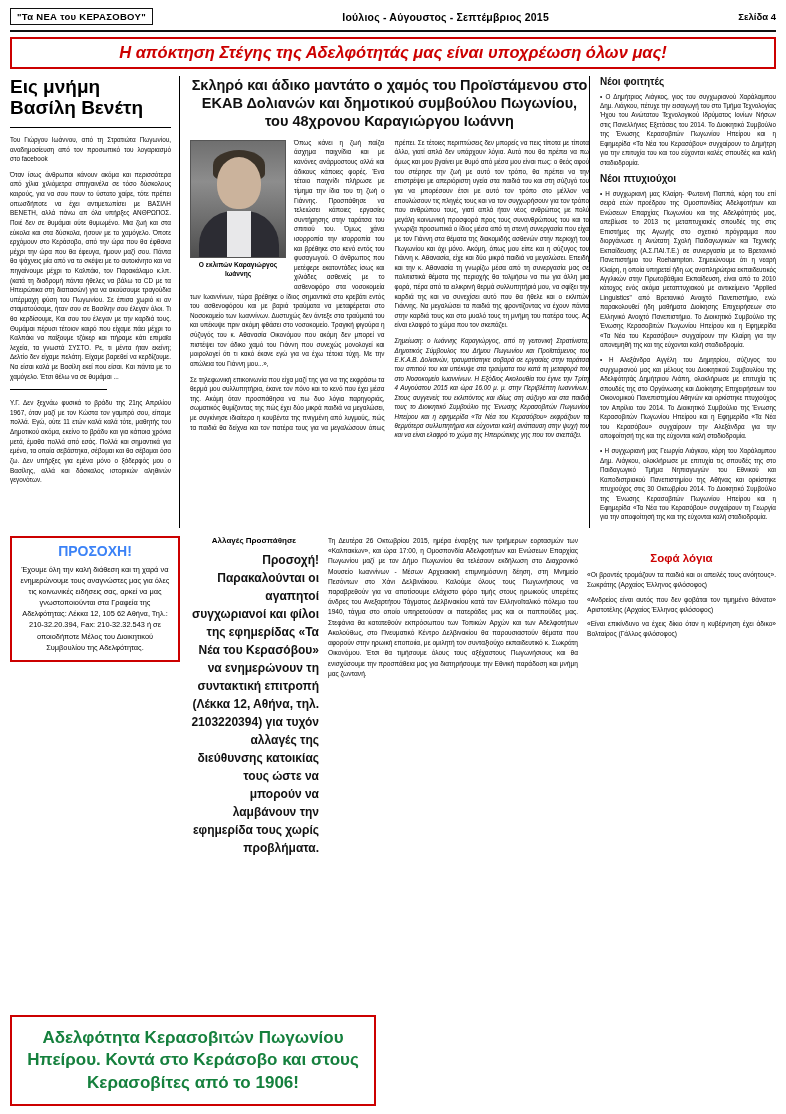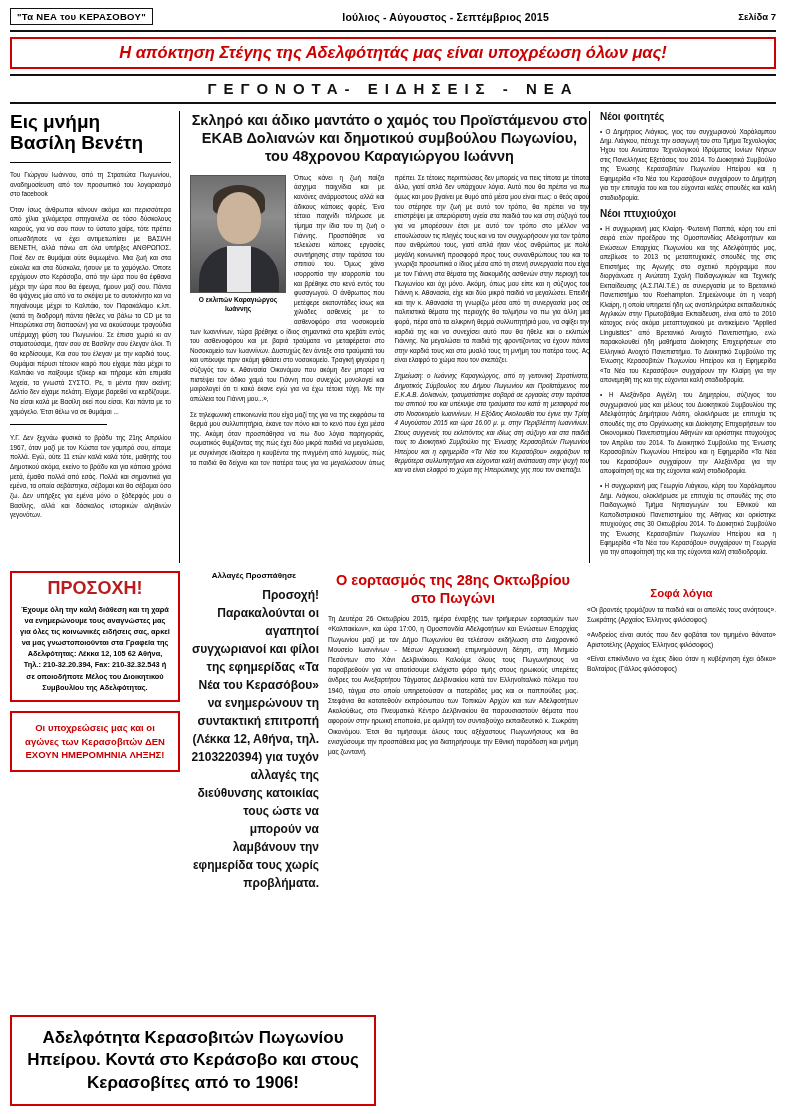--- a/index.html
+++ b/index.html
@@ -150,25 +150,25 @@
     display: grid;
     grid-template-columns: 170px 130px 250px 1fr;
     gap: 9px;
     align-items: start;
   }
   .box-red {
     border: 2px solid #c00;
     padding: 5px 7px 7px 7px;
   }
   .box-red .t {
-    color: #b91c1c; font-weight: bold; font-size: 18px; text-align: center;
+    color: #3b82f6; font-weight: bold; font-size: 14px; text-align: center;
     margin-bottom: 5px;
   }
   .box-red .c {
-    font-size: 7.4px; font-weight: bold; text-align: center; line-height: 1.5;
+    font-size: 7.4px; font-weight: normal; text-align: center; line-height: 1.5;
   }
   .box-red2 {
     border: 2px solid #c00;
     margin-top: 9px;
     padding: 8px 8px;
     color: #c00; font-weight: bold; font-size: 9.5px; text-align: center; line-height: 1.45;
   }
   .addr-title { font-size: 8px; font-weight: bold; text-align: center; margin-bottom: 6px; }
   .addr-body { font-size: 12px; font-weight: bold; text-align: right; line-height: 1.5; color:#111; }
 
@@ -185,43 +185,42 @@
   
   .bottom {
     position: absolute;
     left: 10px; right: 10px; bottom: 8px;
     display: grid;
     grid-template-columns: 366px 1fr;
     gap: 10px;
   }
   .bb {
     border: 2px solid #c00;
-    color: #000000;
+    color: #15803d;
     text-align: center;
     font-weight: bold;
     padding: 10px 8px;
     line-height: 1.32;
   }
   .bb.left { font-size: 17px; }
   .bb.right { font-size: 14px; }
 </style>
 </head>
 <body>
 
 <div class="page">
 
   <div class="masthead">
     <div class="mast-left">"Τα ΝΕΑ του ΚΕΡΑΣΟΒΟΥ"</div>
     <div class="mast-center">Ιούλιος - Αύγουστος - Σεπτέμβριος 2015</div>
-    <div class="mast-right">Σελίδα 7</div>
+    <div class="mast-right">Σελίδα 4</div>
   </div>
 
   <div class="red-banner">Η απόκτηση Στέγης της Αδελφότητάς μας είναι υποχρέωση όλων μας!</div>
 
-  <div class="section-bar">ΓΕΓΟΝΟΤΑ- ΕΙΔΗΣΕΙΣ - ΝΕΑ</div>
 
   <div class="cols">
 
     <div class="col col-left">
       <h2 class="left-title">Εις μνήμη Βασίλη Βενέτη</h2>
       <hr class="hr-thin">
       <p class="body">Του Γιώργου Ιωάννου, από τη Στρατιώτα Πωγωνίου, αναδημοσίευση από τον προσωπικό του λογαριασμό στο facebook</p>
       <p class="body">Όταν ίσως άνθρωποι κάνουν ακόμα και περισσότερα από χίλια χιλιόμετρα σπηγαινέλα σε τόσο δύσκολους καιρούς, για να σου πουν το ύστατο χαίρε, τότε πρέπει οπωσδήποτε να έχει αντιμετωπίσει με ΒΑΣΙΛΗ ΒΕΝΕΤΗ, αλλά πάνω απ όλα υπήρξες ΑΝΘΡΩΠΟΣ. Ποιέ δεν σε θυμάμαι ούτε θυμωμένο. Μια ζωή και στα εύκολα και στα δύσκολα, ήσουν με το χαμόγελο. Όποτε ερχόμουν στο Κεράσοβο, από την ώρα που θα έφθανα μέχρι την ώρα που θα έφευγα, ήμουν μαζί σου. Πάντα θα ψάχνεις μία από να το σκέψει με το αυτοκίνητο και να πηγαίνουμε μέχρι το Καλπάκι, τον Παρακάλαμο κ.λπ. (κατά τη διαδρομή πάντα ήθελες να βάλω τα CD με τα Ηπειρώτικα στη διαπασών) για να ακούσουμε τραγούδια υπέρμαχη φύση του Πωγωνίου. Σε έπισα χωριό κι αν σταματούσαμε, ήταν σου σε Βασίλην σου έλεγαν όλοι. Τι θα κερδίσουμε, Και σου του έλεγαν με την καρδιά τους. Θυμάμαι πέρυσι τέτοιον καιρό που είχαμε πάει μέχρι το Καλπάκι να παίξουμε τζόκερ και πήραμε κάτι επιμαϊα λεχεία, τα γνωστά ΣΥΣΤΟ. Ρε, τι μέντα ήταν εκείνη; Δελτίο δεν είχαμε πελάτη. Είχαμε βαρεθεί να κερδίζουμε. Να είσαι καλά με Βασίλη εκεί που είσαι. Και πάντα με το χαμόγελο. Έτσι θέλω να σε θυμάμαι ...</p>
       <hr class="hr-short">
       <p class="body">Υ.Γ. Δεν ξεχνάω φυσικά το βράδυ της 21ης Απριλίου 1967, όταν μαζί με τον Κώστα τον γαμπρό σου, είπαμε πολλά. Εγώ, ούτε 11 ετών καλά καλά τότε, μαθητής του Δημοτικού ακόμα, εκείνο το βράδυ και για κάποια χρόνια μετά, έμαθα πολλά από εσάς. Πολλά και σημαντικά για εμένα, τα οποία σεβάστηκα, σέβομαι και θα σέβομαι όσο ζω. Δεν υπήρξες για εμένα μόνο ο ξάδερφός μου ο Βασίλης, αλλά και δάσκαλος ιστορικών αληθινών γεγονότων.</p>
@@ -255,30 +254,28 @@
     </div>
   </div>
 
   <div class="lower">
 
     <div>
       <div class="box-red">
         <div class="t">ΠΡΟΣΟΧΗ!</div>
         <div class="c">Έχουμε όλη την καλή διάθεση και τη χαρά να ενημερώνουμε τους αναγνώστες μας για όλες τις κοινωνικές ειδήσεις σας, αρκεί να μας γνωστοποιούνται στα Γραφεία της Αδελφότητας: Λέκκα 12, 105 62 Αθήνα, Τηλ.: 210-32.20.394, Fax: 210-32.32.543 ή σε οποιοδήποτε Μέλος του Διοικητικού Συμβουλίου της Αδελφότητας.</div>
       </div>
-      <div class="box-red2">Οι υποχρεώσεις μας και οι αγώνες των Κερασοβιτών ΔΕΝ ΕΧΟΥΝ ΗΜΕΡΟΜΗΝΙΑ ΛΗΞΗΣ!</div>
     </div>
 
     <div>
       <div class="addr-title">Αλλαγές Προσπάθησε</div>
       <div class="addr-body">Προσοχή! Παρακαλούνται οι αγαπητοί συγχωριανοί και φίλοι της εφημερίδας «Τα Νέα του Κερασόβου» να ενημερώνουν τη συντακτική επιτροπή (Λέκκα 12, Αθήνα, τηλ. 2103220394) για τυχόν αλλαγές της διεύθυνσης κατοικίας τους ώστε να μπορούν να λαμβάνουν την εφημερίδα τους χωρίς προβλήματα.</div>
     </div>
 
     <div class="ev-box">
-      <div class="ev-title">Ο εορτασμός της 28ης Οκτωβρίου στο Πωγώνι</div>
       <div class="ev-body">Τη Δευτέρα 26 Οκτωβρίου 2015, ημέρα έναρξης των τριήμερων εορτασμών των «Καλπακίων», και ώρα 17:00, η Ομοσπονδία Αδελφοτήτων και Ενώσεων Επαρχίας Πωγωνίου μαζί με τον Δήμο Πωγωνίου θα τελέσουν εκδήλωση στο Διαχρονικό Μουσείο Ιωαννίνων - Μέσων Αρχειακική επιμνημόσυνη δέηση, στη Μνημείο Πεσόντων στο Χάνι Δελβινάκιου. Καλούμε όλους τους Πωγωνήσιους να παραβρεθούν για να αποτίσουμε ελάχιστο φόρο τιμής στους ηρωικούς υπερέτες άνδρες του Ανεξαρτήτου Τάγματος Δελβινακίου κατά τον Ελληνοϊταλικό πόλεμο του 1940, τάγμα στο οποίο υπηρετούσαν οι πατεράδες μας και οι παππούδες μας. Στεφάνια θα κατατεθούν εκπρόσωπου των Τοπικών Αρχών και των Αδελφοτήτων Ακολούθως, στο Πνευματικό Κέντρο Δελβινακίου θα παρουσιαστούν θέματα που αφορούν στην ηρωική εποποιία, με ομιλητή τον συνταξιούχο εκπαιδευτικό κ. Σωκράτη Οικονόμου. Έτσι θα τιμήσουμε όλους τους αξέχαστους Πωγωνήσιους και θα ενισχύσουμε την προσπάθεια μας για διατηρήσουμε την Εθνική παράδοση και μνήμη μας ζωντανή.</div>
     </div>
 
     <div>
       <div class="sofa-title">Σοφά λόγια</div>
       <div class="sofa-item">«Οι βροντές τρομάζουν τα παιδιά και οι απειλές τους ανόητους». Σωκράτης (Αρχαίος Έλληνος φιλόσοφος)</div>
       <div class="sofa-item">«Ανδρείος είναι αυτός που δεν φοβάται τον τιμημένο θάνατο» Αριστοτέλης (Αρχαίος Έλληνας φιλόσοφος)</div>
       <div class="sofa-item">«Είναι επικίνδυνο να έχεις δίκιο όταν η κυβέρνηση έχει άδικο» Βολταίρος (Γάλλος φιλόσοφος)</div>
     </div>
   </div>

